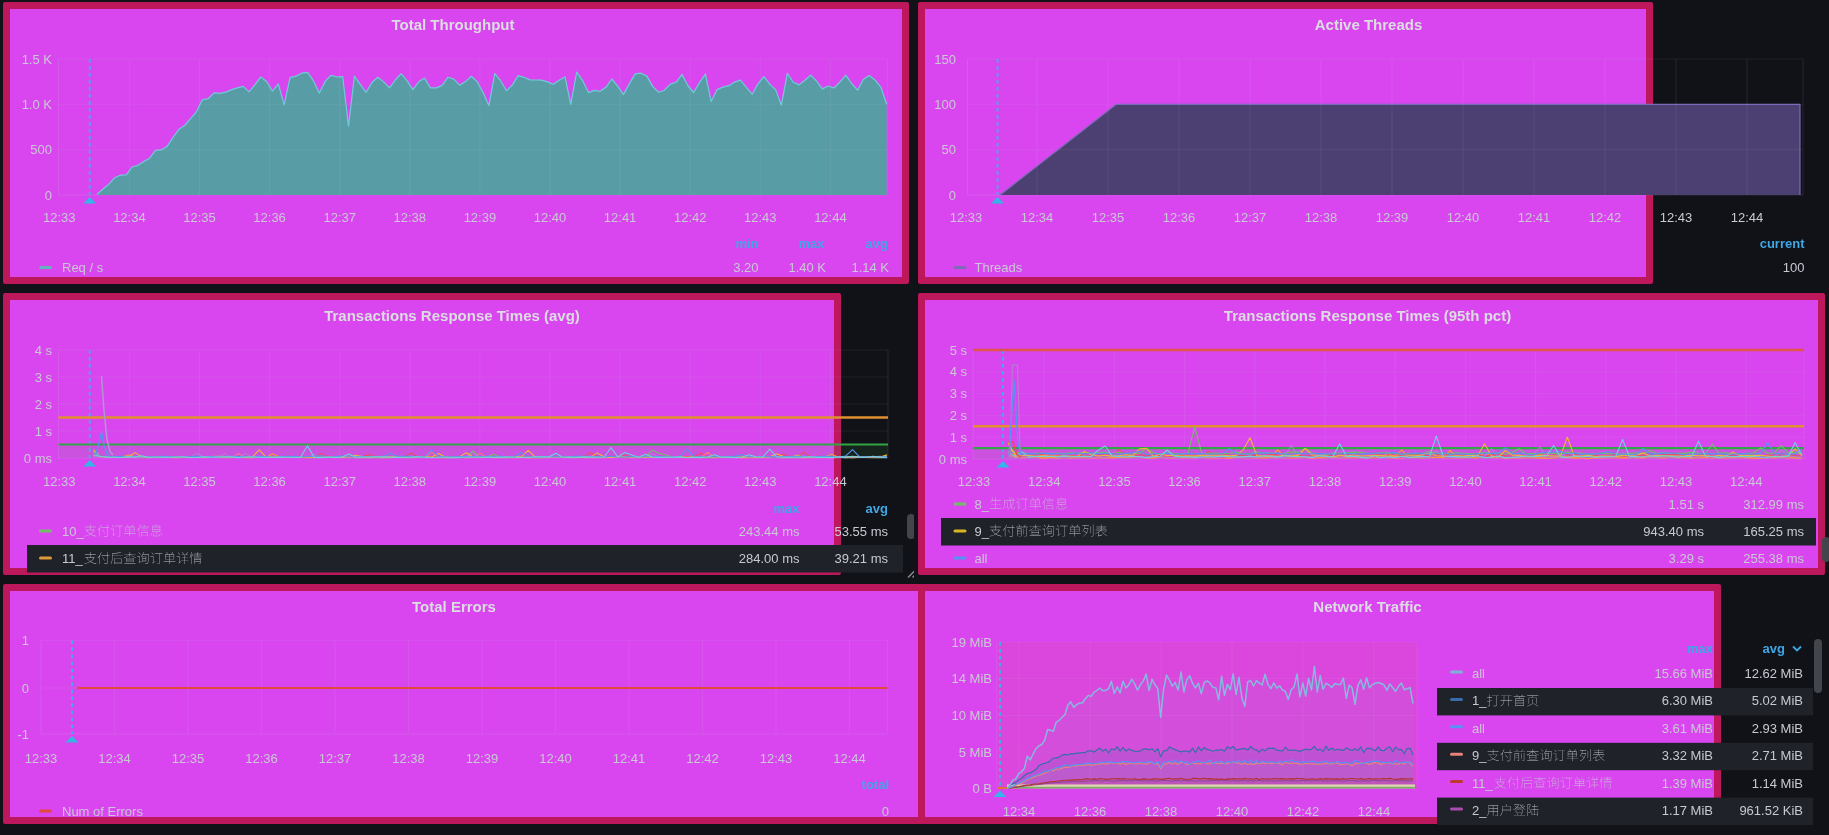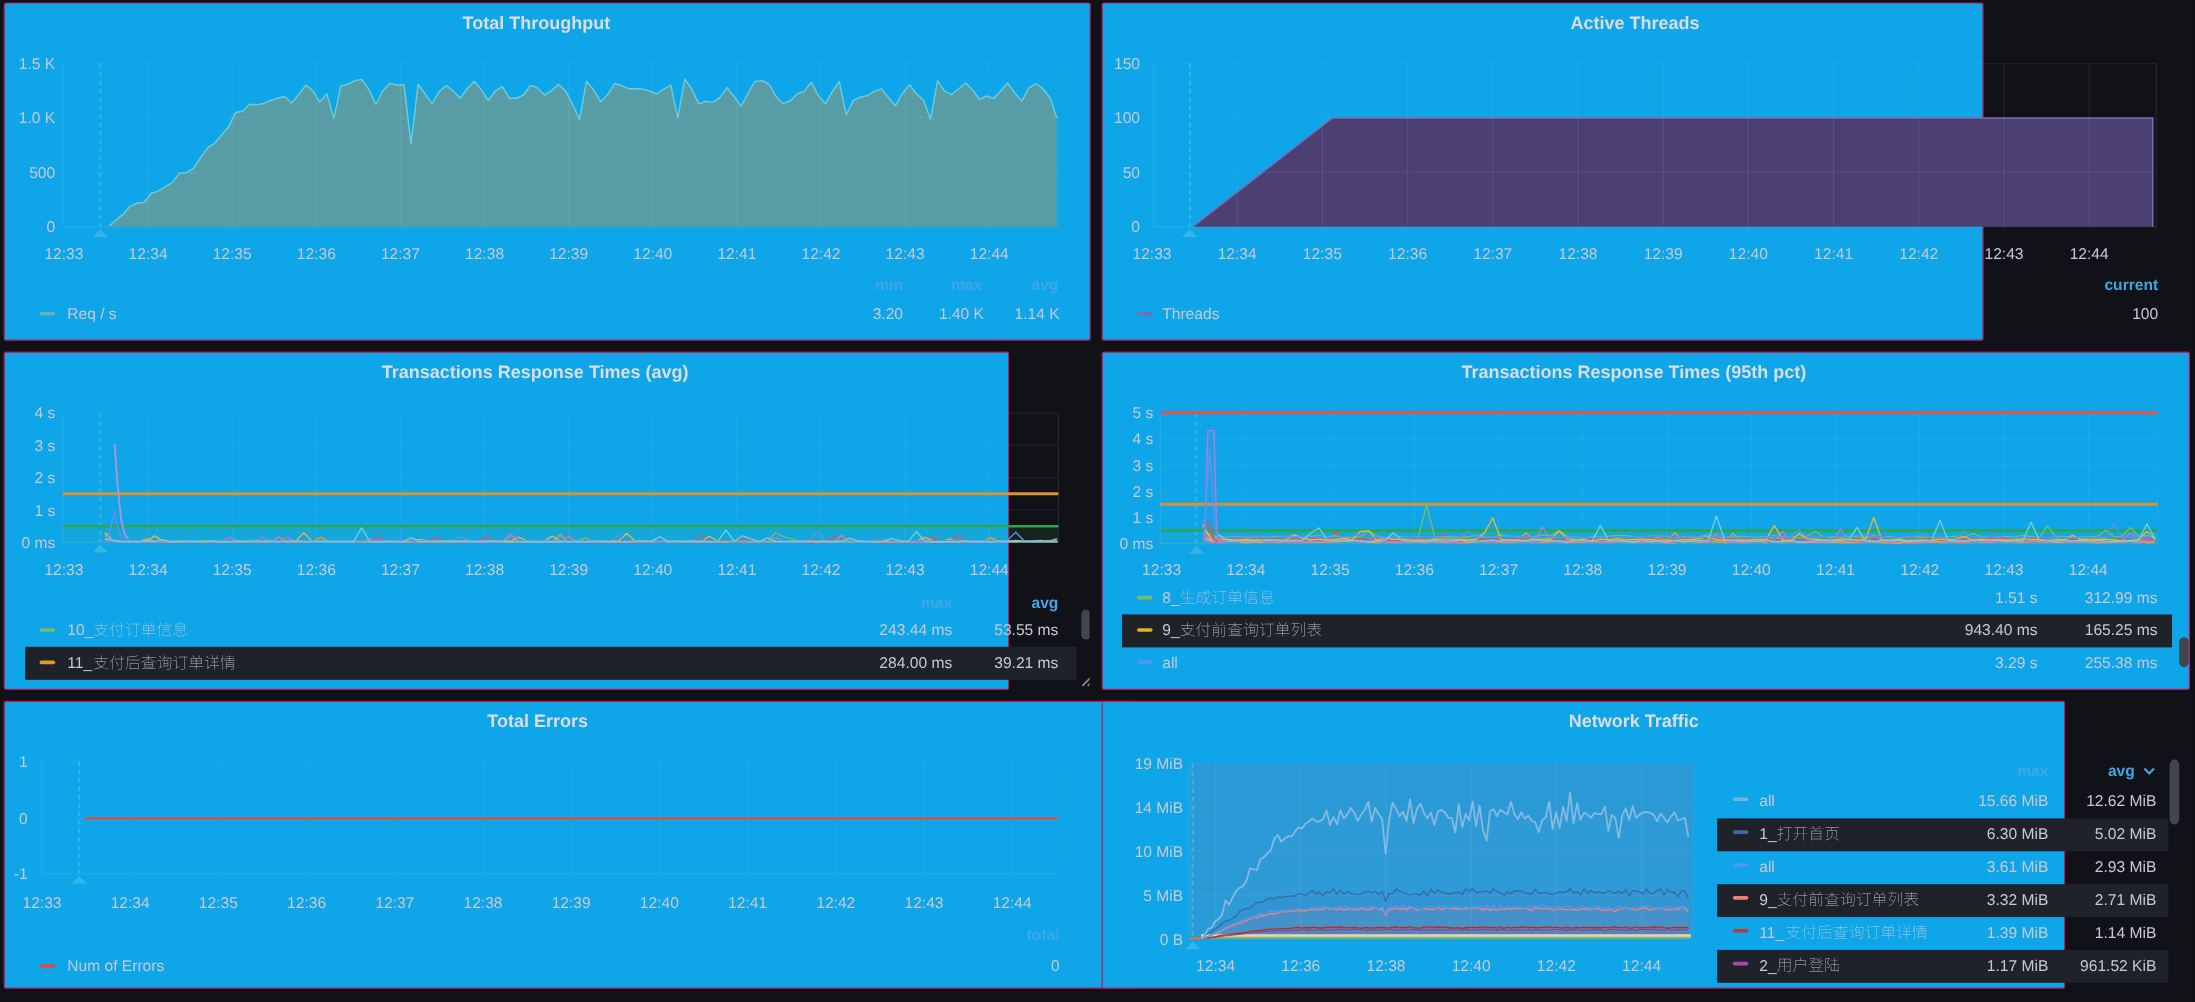--- a/index.html
+++ b/index.html
@@ -1,15 +1,15 @@
 <!DOCTYPE html>
 <html><head><meta charset="utf-8"><style>
 html,body{margin:0;padding:0;background:#111217;width:1829px;height:835px;overflow:hidden}
 body{font-family:"Liberation Sans",sans-serif;position:relative}
-.panel{position:absolute;background:#0ea5e9;border:1px solid #be185d;border-radius:2px;box-sizing:border-box}
+.panel{position:absolute;background:#d946ef;border:7px solid #be185d;border-radius:2px;box-sizing:border-box}
 svg{display:block}
 text{font-family:"Liberation Sans",sans-serif}
 </style></head><body>
 <svg width="0" height="0" style="position:absolute">
     <defs>
       <path id="g652f" d="M244 418Q333 228 518 112Q703 -4 960 -42Q957 -45 954 -50Q950 -54 947 -59Q944 -64 942 -67Q771 -40 630 22Q489 83 384 180Q280 276 219 407ZM127 434H789V405H127ZM84 657H915V627H84ZM484 830H514V420H484ZM781 434H789L797 436L816 423Q767 315 688 234Q610 152 510 93Q411 34 298 -6Q185 -45 68 -70Q67 -66 64 -61Q60 -56 56 -51Q53 -46 50 -43Q167 -20 278 18Q390 56 488 113Q585 170 660 248Q736 326 781 427Z"></path>
       <path id="g4ed8" d="M339 602H940V572H339ZM769 818H798V-10Q798 -39 788 -51Q777 -63 756 -67Q734 -71 687 -72Q640 -73 560 -72Q559 -68 556 -63Q554 -58 552 -52Q549 -46 546 -41Q592 -42 632 -42Q671 -43 699 -42Q727 -42 738 -42Q755 -40 762 -34Q769 -28 769 -11ZM420 421 444 433Q474 392 505 344Q536 297 564 254Q591 210 608 179L582 161Q565 193 538 238Q511 283 480 332Q449 380 420 421ZM205 580 234 610V609V-68H205ZM323 823 351 816Q317 729 273 648Q229 567 178 496Q127 426 72 370Q70 373 66 378Q61 382 57 386Q53 390 49 393Q104 446 155 514Q206 583 249 662Q292 741 323 823Z"></path>
       <path id="g8ba2" d="M135 781 157 799Q184 773 212 743Q239 713 263 684Q287 656 301 634L280 613Q265 635 241 664Q217 694 190 724Q162 755 135 781ZM57 511H265V481H57ZM382 738H952V709H382ZM730 726H760V-4Q760 -29 752 -41Q743 -53 722 -58Q702 -62 657 -63Q612 -64 540 -64Q539 -59 536 -54Q534 -48 532 -42Q529 -36 526 -31Q569 -32 606 -32Q642 -32 668 -32Q693 -31 704 -31Q718 -30 724 -24Q730 -19 730 -4ZM221 -36 220 -6 236 21 437 156Q439 152 440 148Q442 143 444 140Q446 136 448 133Q375 81 331 50Q287 19 264 2Q242 -14 234 -22Q225 -30 221 -36ZM221 -36Q219 -32 216 -28Q212 -23 208 -18Q204 -14 200 -11Q211 -3 230 18Q249 38 249 69V511H279V23Q279 23 273 18Q267 14 258 7Q250 0 242 -8Q233 -16 227 -24Q221 -31 221 -36Z"></path>
       <path id="g5355" d="M482 643H513V-71H482ZM189 452V305H819V452ZM189 626V481H819V626ZM160 656H849V276H160ZM60 152H943V123H60ZM255 813 279 826Q311 791 343 748Q375 706 390 675L366 659Q350 690 318 734Q287 778 255 813ZM736 829 765 815Q737 769 702 718Q666 667 635 631L613 644Q633 668 656 701Q679 734 700 768Q722 802 736 829Z"></path>
       <path id="g4fe1" d="M381 519H850V489H381ZM381 381H850V352H381ZM384 5H844V-24H384ZM307 656H934V626H307ZM370 238H858V-69H828V209H399V-72H370ZM543 817 572 828Q594 798 614 762Q635 727 645 701L615 687Q605 713 584 750Q564 786 543 817ZM277 827 305 820Q276 736 238 656Q200 577 156 507Q111 437 63 381Q61 384 57 388Q53 393 48 398Q44 402 40 405Q88 457 132 525Q176 593 213 670Q250 747 277 827ZM180 583 207 611 209 610V-73H180Z"></path>

